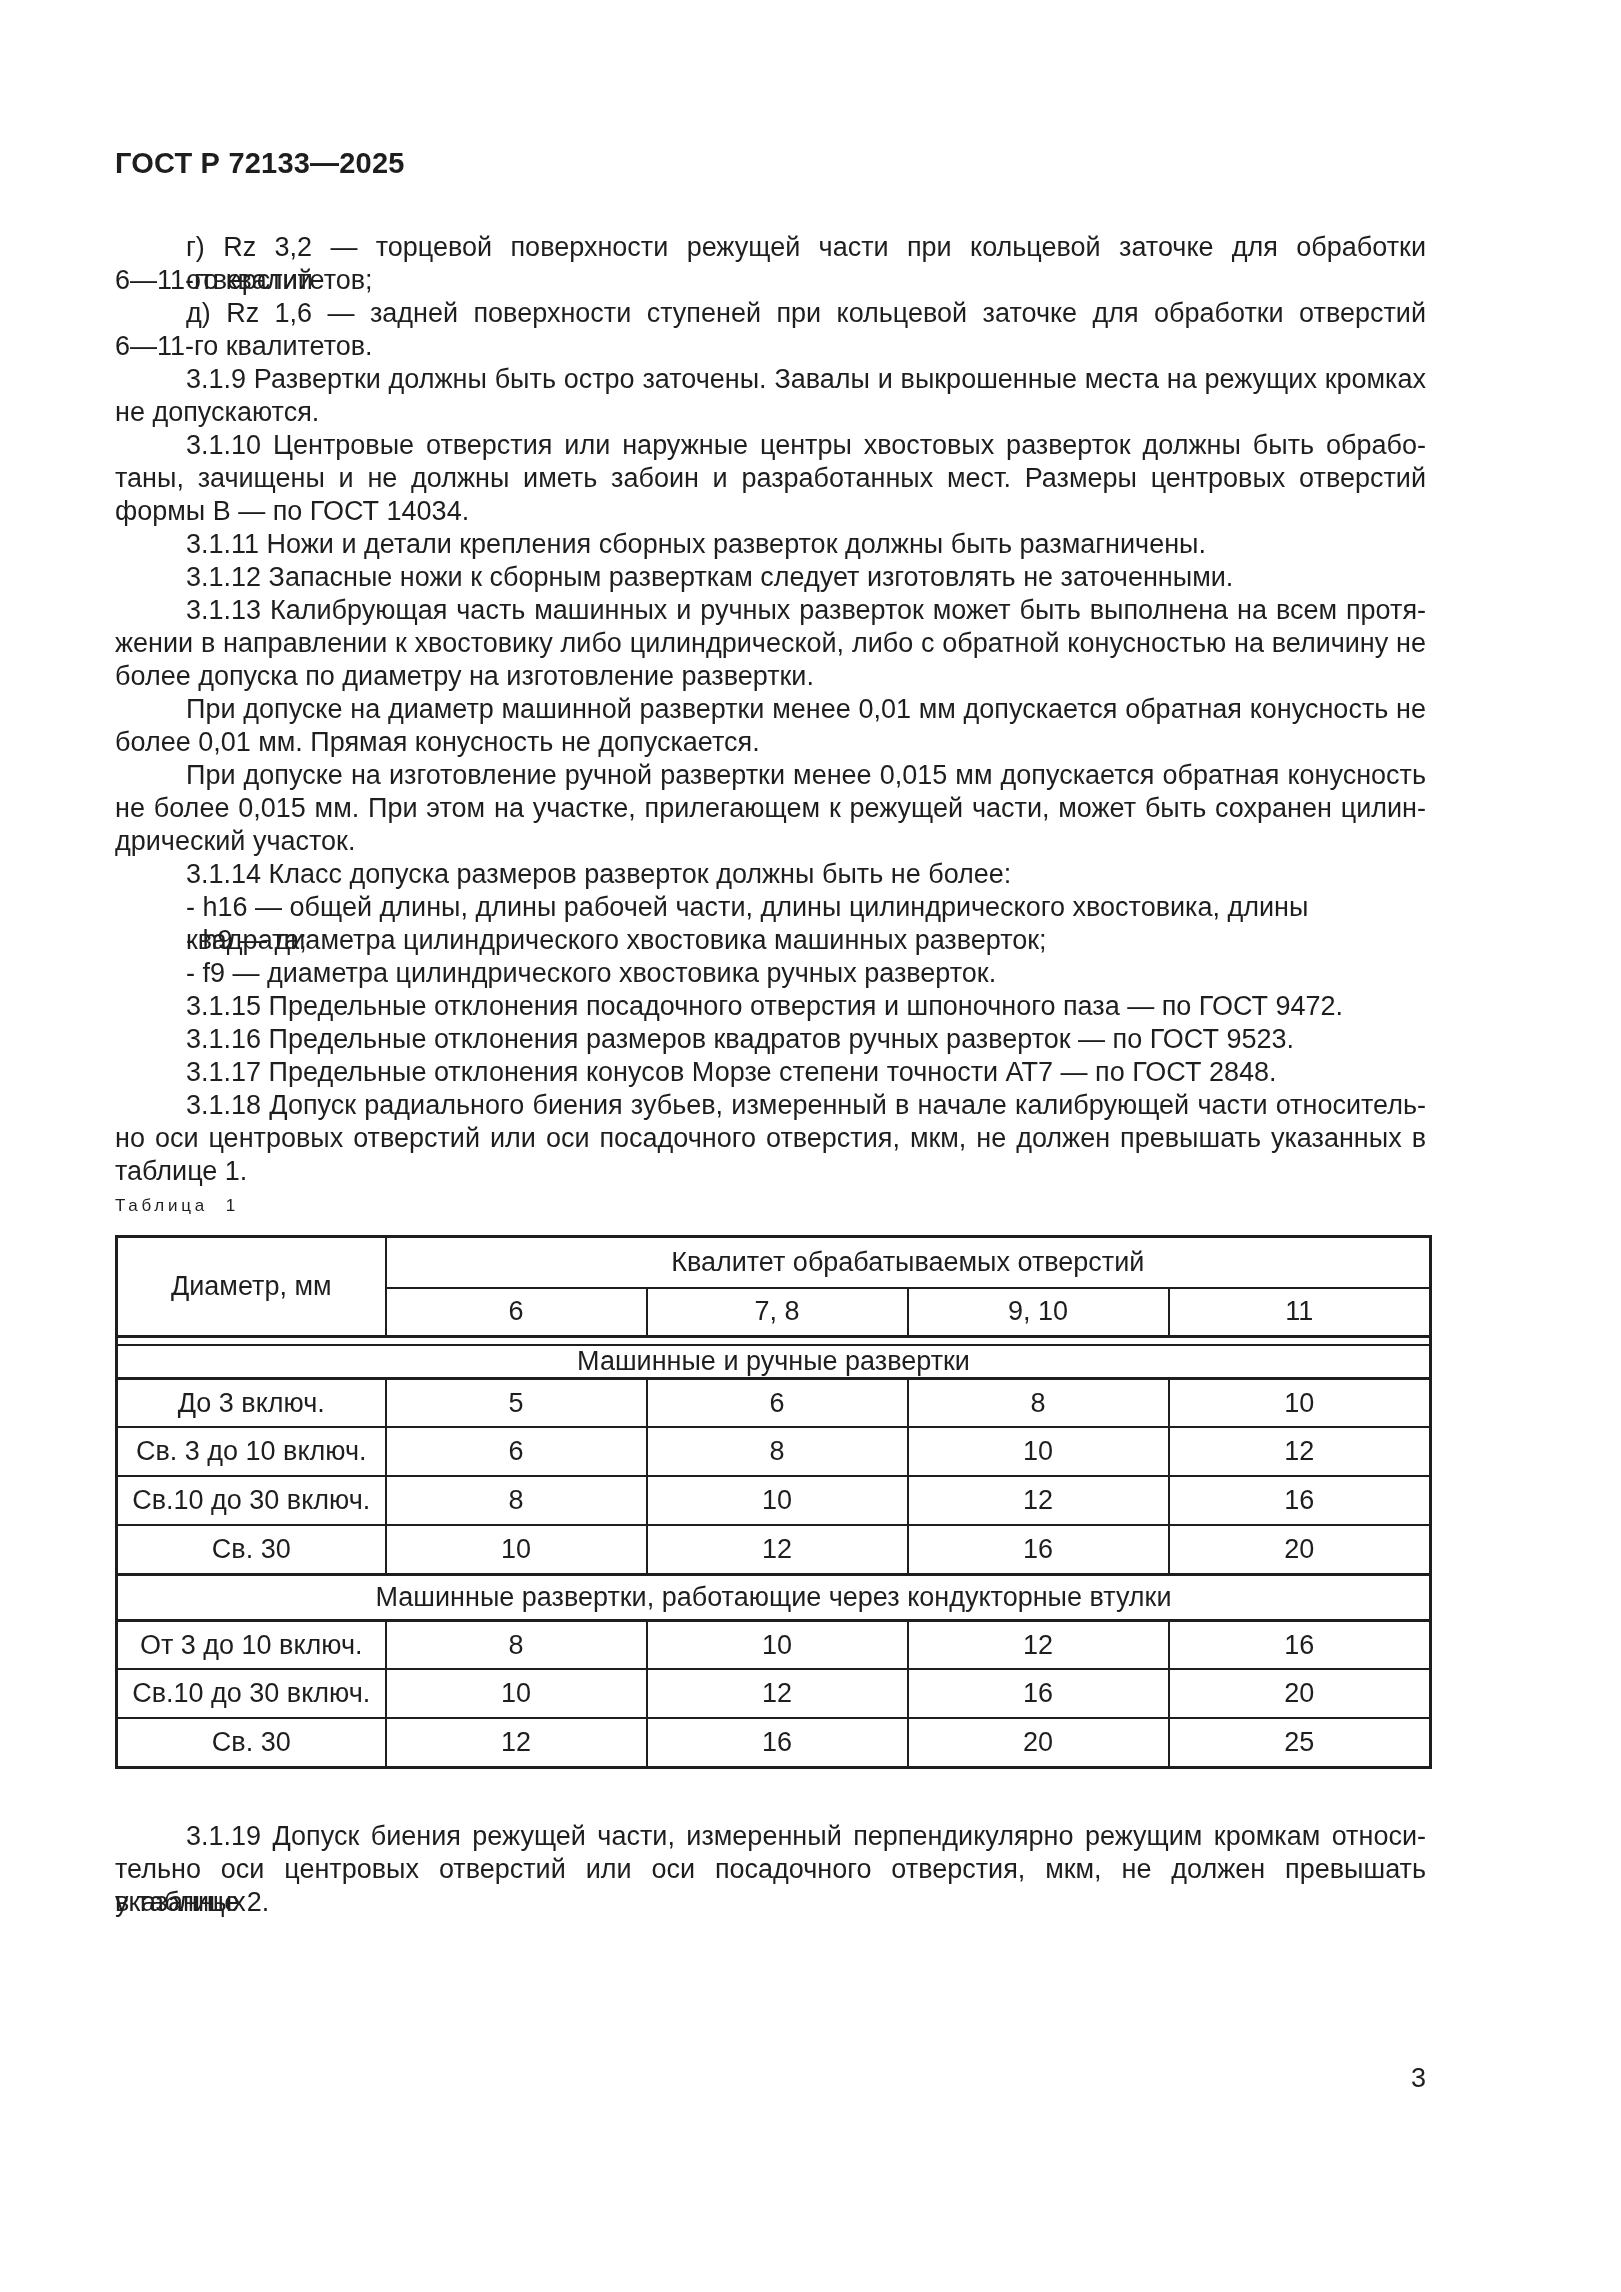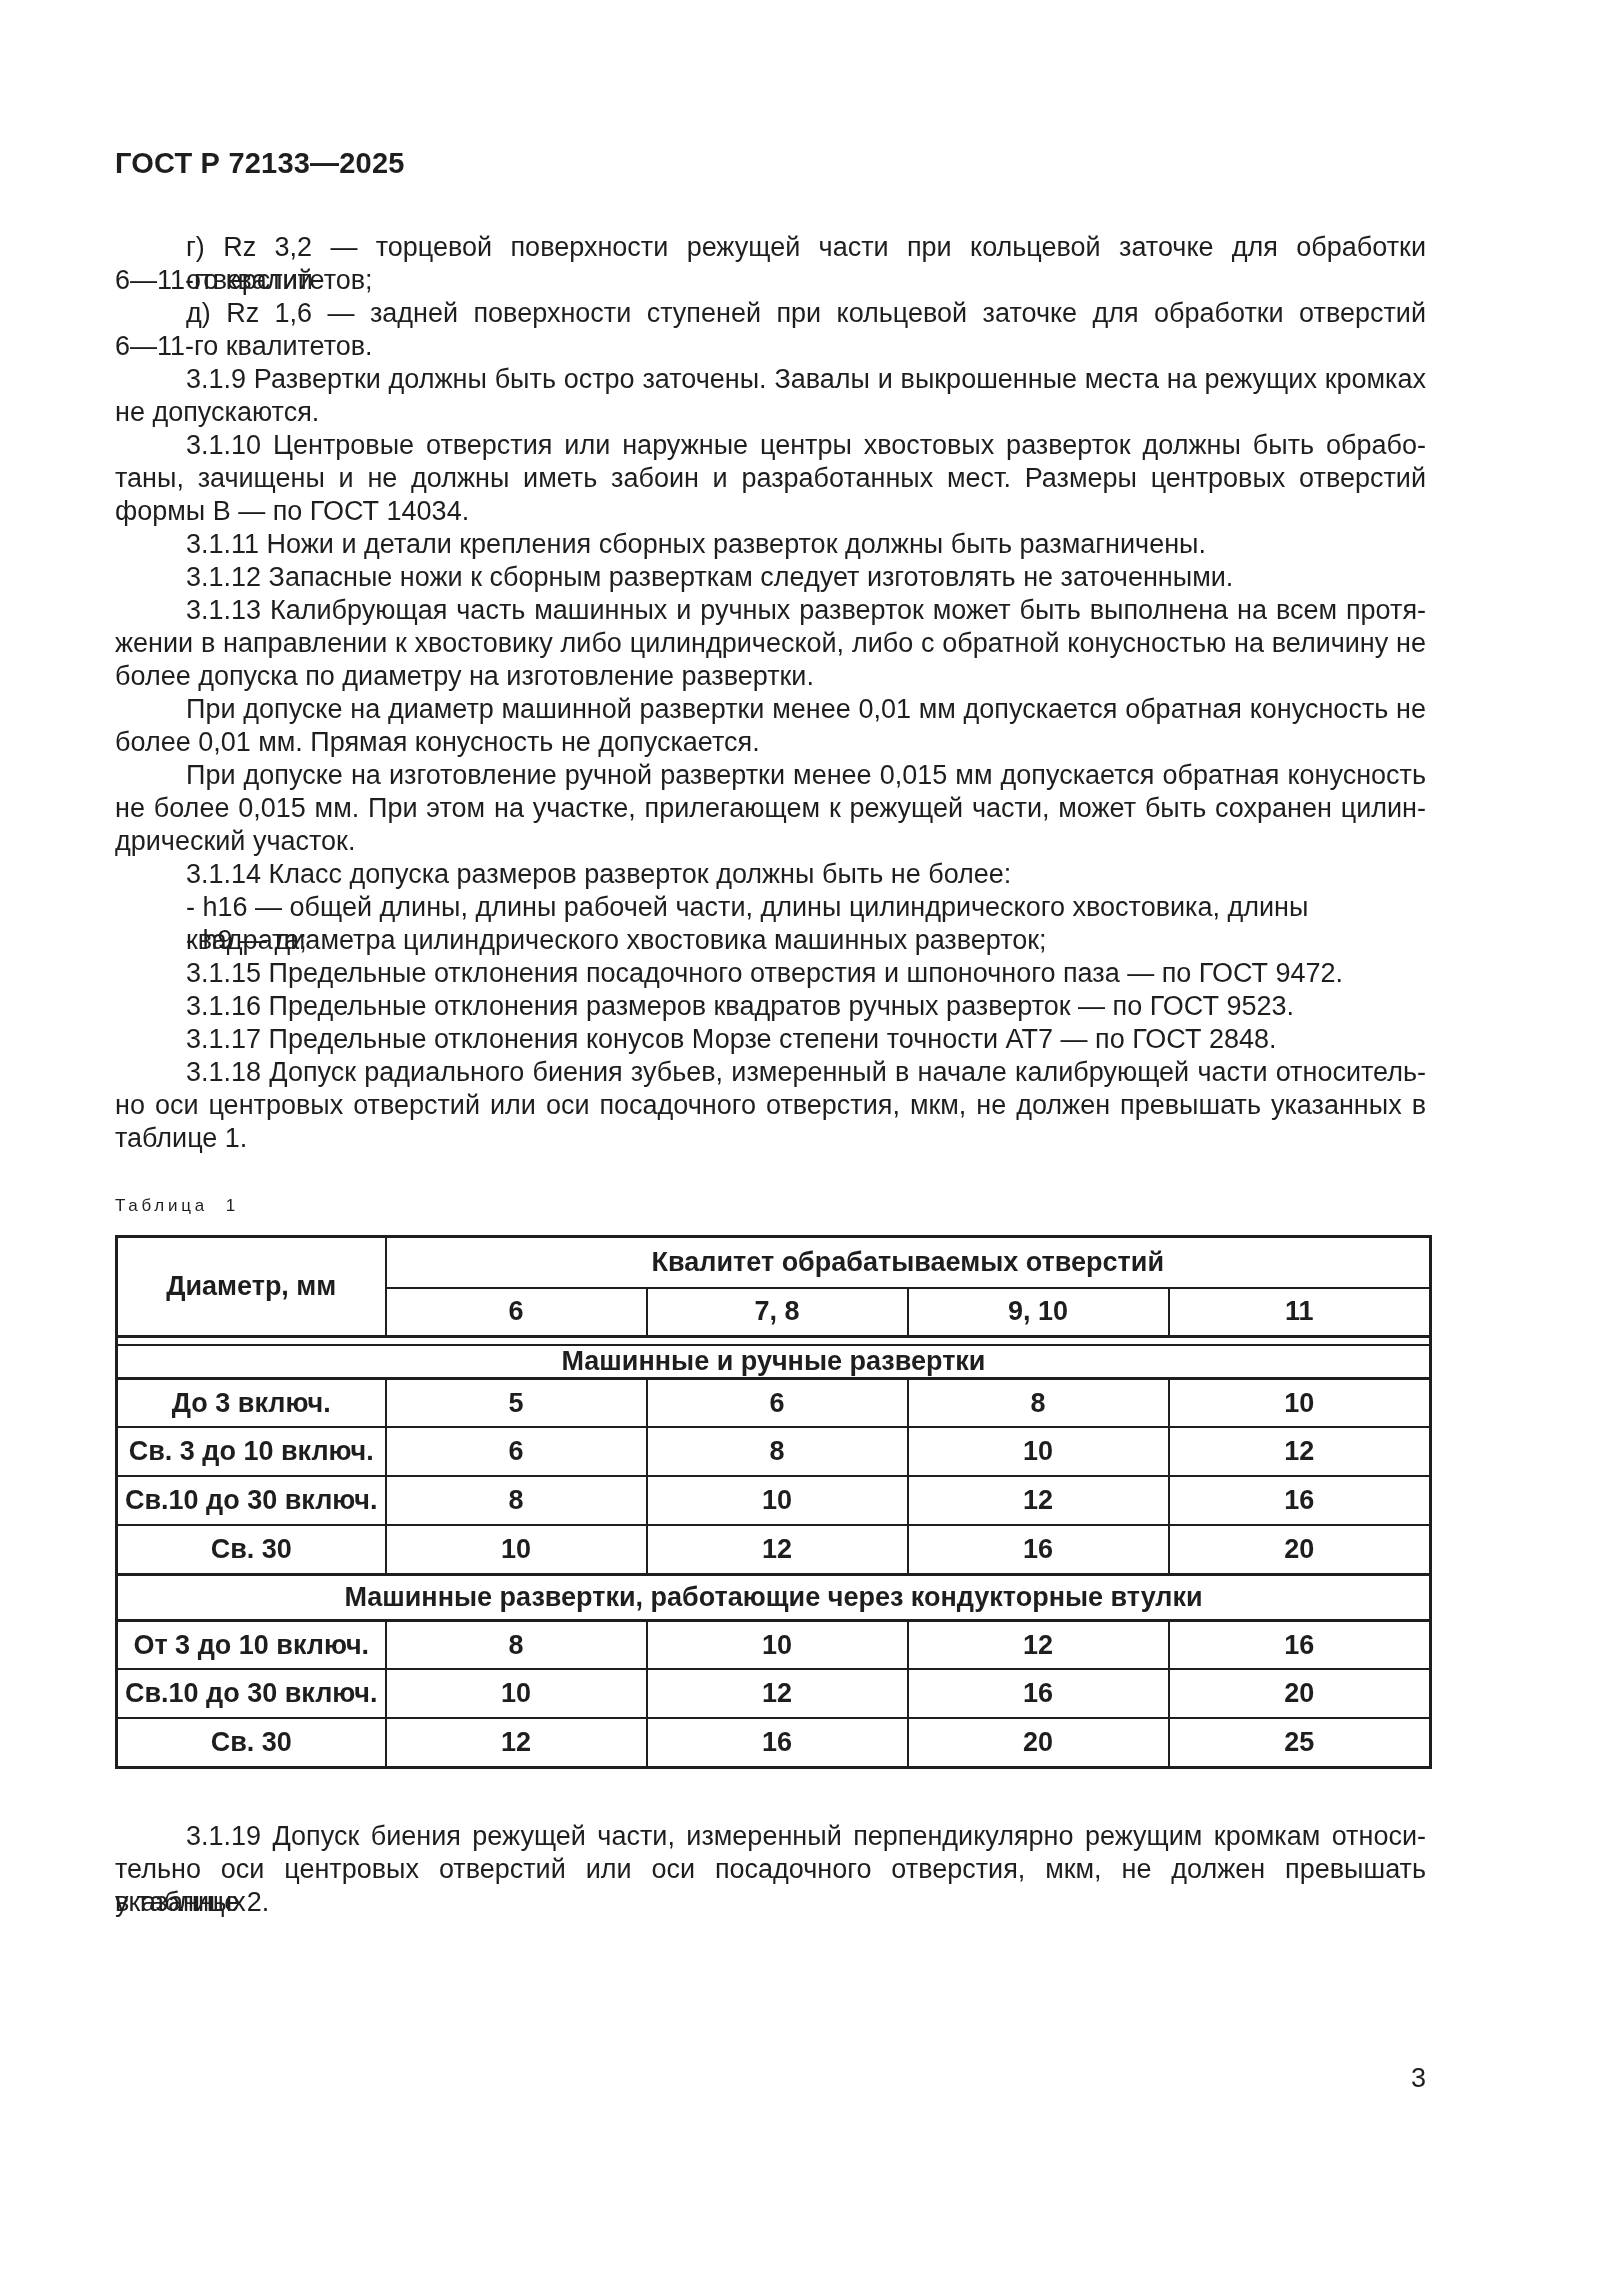--- a/index.html
+++ b/index.html
@@ -43,21 +43,21 @@
   table.t1 {
     position: absolute;
     top: 1235px;
     left: 115px;
     width: 1312px;
     border-collapse: collapse;
     table-layout: fixed;
     font-size: 27px;
     color: #1e1e1e;
   }
-  table.t1 { border: 3.9px solid #1e1e1e; font-weight: bold; }
+  table.t1 { border: 3.9px solid #1e1e1e; }
   table.t1 td {
     border: 2.9px solid #1e1e1e;
     padding: 0;
     text-align: center;
     vertical-align: middle;
   }
   td.diam { text-align: center; }
   tr.hr1 { height: 51px; }
   tr.hr2 { height: 49px; }
   tr.hr2 td { border-bottom: 3.9px solid #1e1e1e; }
@@ -114,20 +114,21 @@
     <div class="ln j">жении в направлении к хвостовику либо цилиндрической, либо с обратной конусностью на величину не</div>
     <div class="ln">более допуска по диаметру на изготовление развертки.</div>
     <div class="ln ind j">При допуске на диаметр машинной развертки менее 0,01 мм допускается обратная конусность не</div>
     <div class="ln">более 0,01 мм. Прямая конусность не допускается.</div>
     <div class="ln ind j">При допуске на изготовление ручной развертки менее 0,015 мм допускается обратная конусность</div>
     <div class="ln j">не более 0,015 мм. При этом на участке, прилегающем к режущей части, может быть сохранен цилин-</div>
     <div class="ln">дрический участок.</div>
     <div class="ln ind">3.1.14 Класс допуска размеров разверток должны быть не более:</div>
     <div class="ln ind">- h16 — общей длины, длины рабочей части, длины цилиндрического хвостовика, длины квадрата;</div>
     <div class="ln ind">- h9 — диаметра цилиндрического хвостовика машинных разверток;</div>
+    <div class="ln ind">- f9 — диаметра цилиндрического хвостовика ручных разверток.</div>
     <div class="ln ind">3.1.15 Предельные отклонения посадочного отверстия и шпоночного паза — по ГОСТ 9472.</div>
     <div class="ln ind">3.1.16 Предельные отклонения размеров квадратов ручных разверток — по ГОСТ 9523.</div>
     <div class="ln ind">3.1.17 Предельные отклонения конусов Морзе степени точности АТ7 — по ГОСТ 2848.</div>
     <div class="ln ind j">3.1.18 Допуск радиального биения зубьев, измеренный в начале калибрующей части относитель-</div>
     <div class="ln j">но оси центровых отверстий или оси посадочного отверстия, мкм, не должен превышать указанных в</div>
     <div class="ln">таблице 1.</div>
   </div>
 
   <div class="table-label">Таблица 1</div>
 

